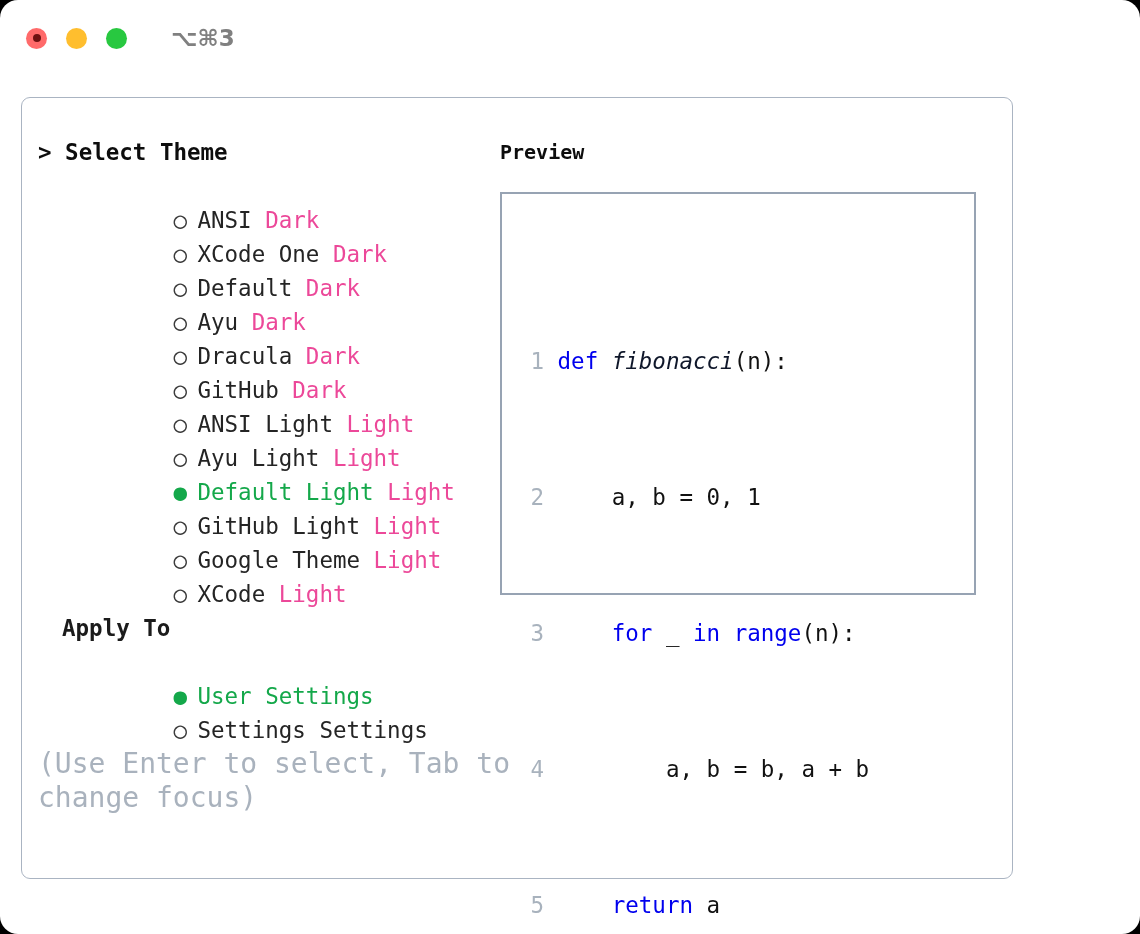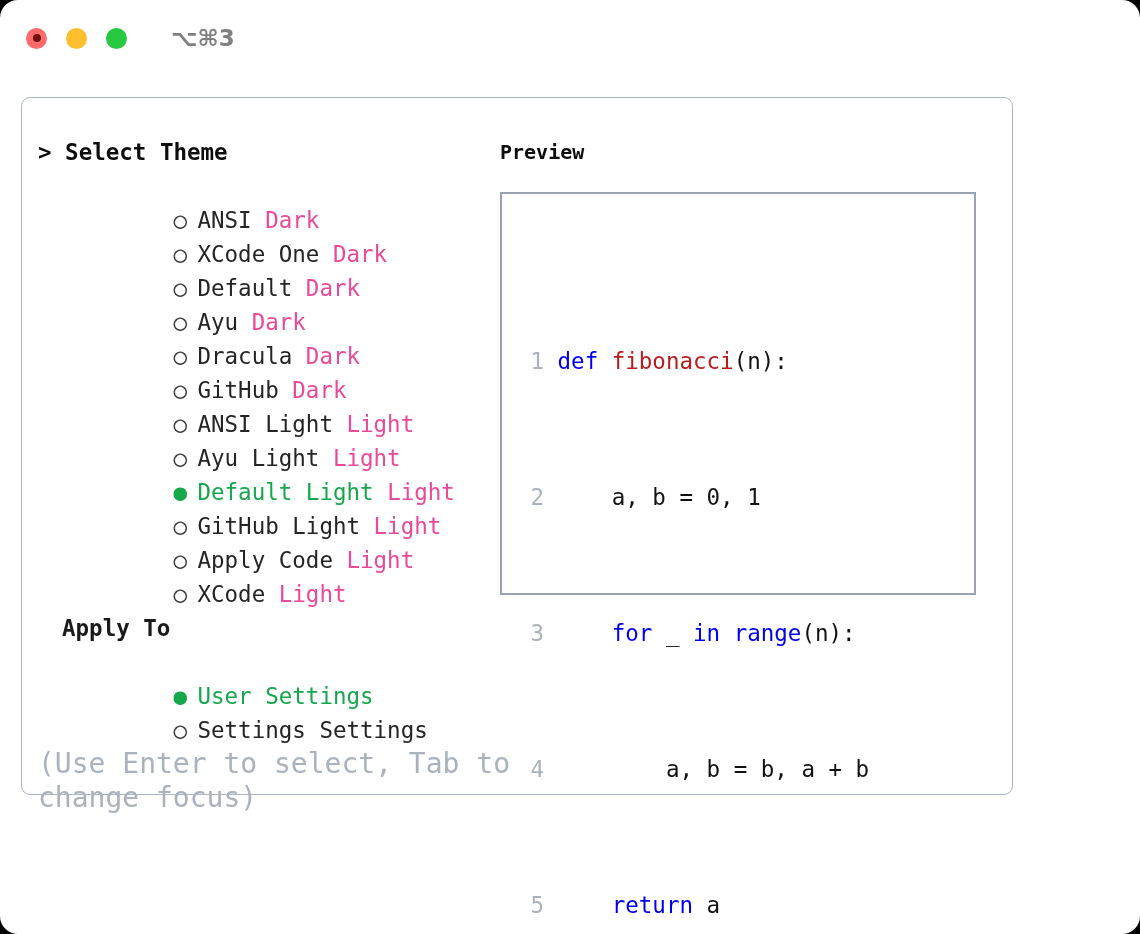--- a/index.html
+++ b/index.html
@@ -66,21 +66,21 @@
     letter-spacing: 0px;
     font-family: "DejaVu Sans", "Liberation Sans", sans-serif;
   }
 
   
   .panel {
     position: absolute;
     left: 21px;
     top: 97px;
     width: 992px;
-    height: 698px;
+    height: 782px;
     border: 1.6px solid #aab4c2;
     border-radius: 9px;
     box-sizing: border-box;
     background: #ffffff;
   }
 
   .columns {
     position: absolute;
     left: 0; top: 0;
     width: 100%;
@@ -164,21 +164,21 @@
     white-space: pre;
   }
   .code-line { white-space: pre; }
   .ln {
     color: #a8b2bd;
     display: inline-block;
     width: 26px;
     text-align: right;
   }
   .kw      { color: #0000ee; }
-  .fn      { color: #b91c1c; }
+  .fn      { color: #0f172a; font-style: italic; }
   .plain   { color: #111111; }
 </style>
 </head>
 <body>
 
 <div class="window">
 
   <div class="titlebar">
     <div class="traffic">
       <span class="dot red"></span>
@@ -229,21 +229,21 @@
 
         <div class="row">
           <span class="bullet sel">●</span><span class="label sel">Default Light</span><span class="tag"> </span><span class="tag">Light</span>
         </div>
 
         <div class="row">
           <span class="bullet">○</span><span class="label">GitHub Light</span><span class="tag"> </span><span class="tag">Light</span>
         </div>
 
         <div class="row">
-          <span class="bullet">○</span><span class="label">Apply Code</span><span class="tag"> </span><span class="tag">Light</span>
+          <span class="bullet">○</span><span class="label">Google Theme</span><span class="tag"> </span><span class="tag">Light</span>
         </div>
 
         <div class="row">
           <span class="bullet">○</span><span class="label">XCode</span><span class="tag"> </span><span class="tag">Light</span>
         </div>
 
         <div class="spacer-row"></div>
 
         <div class="row group-header">Apply To</div>
 

